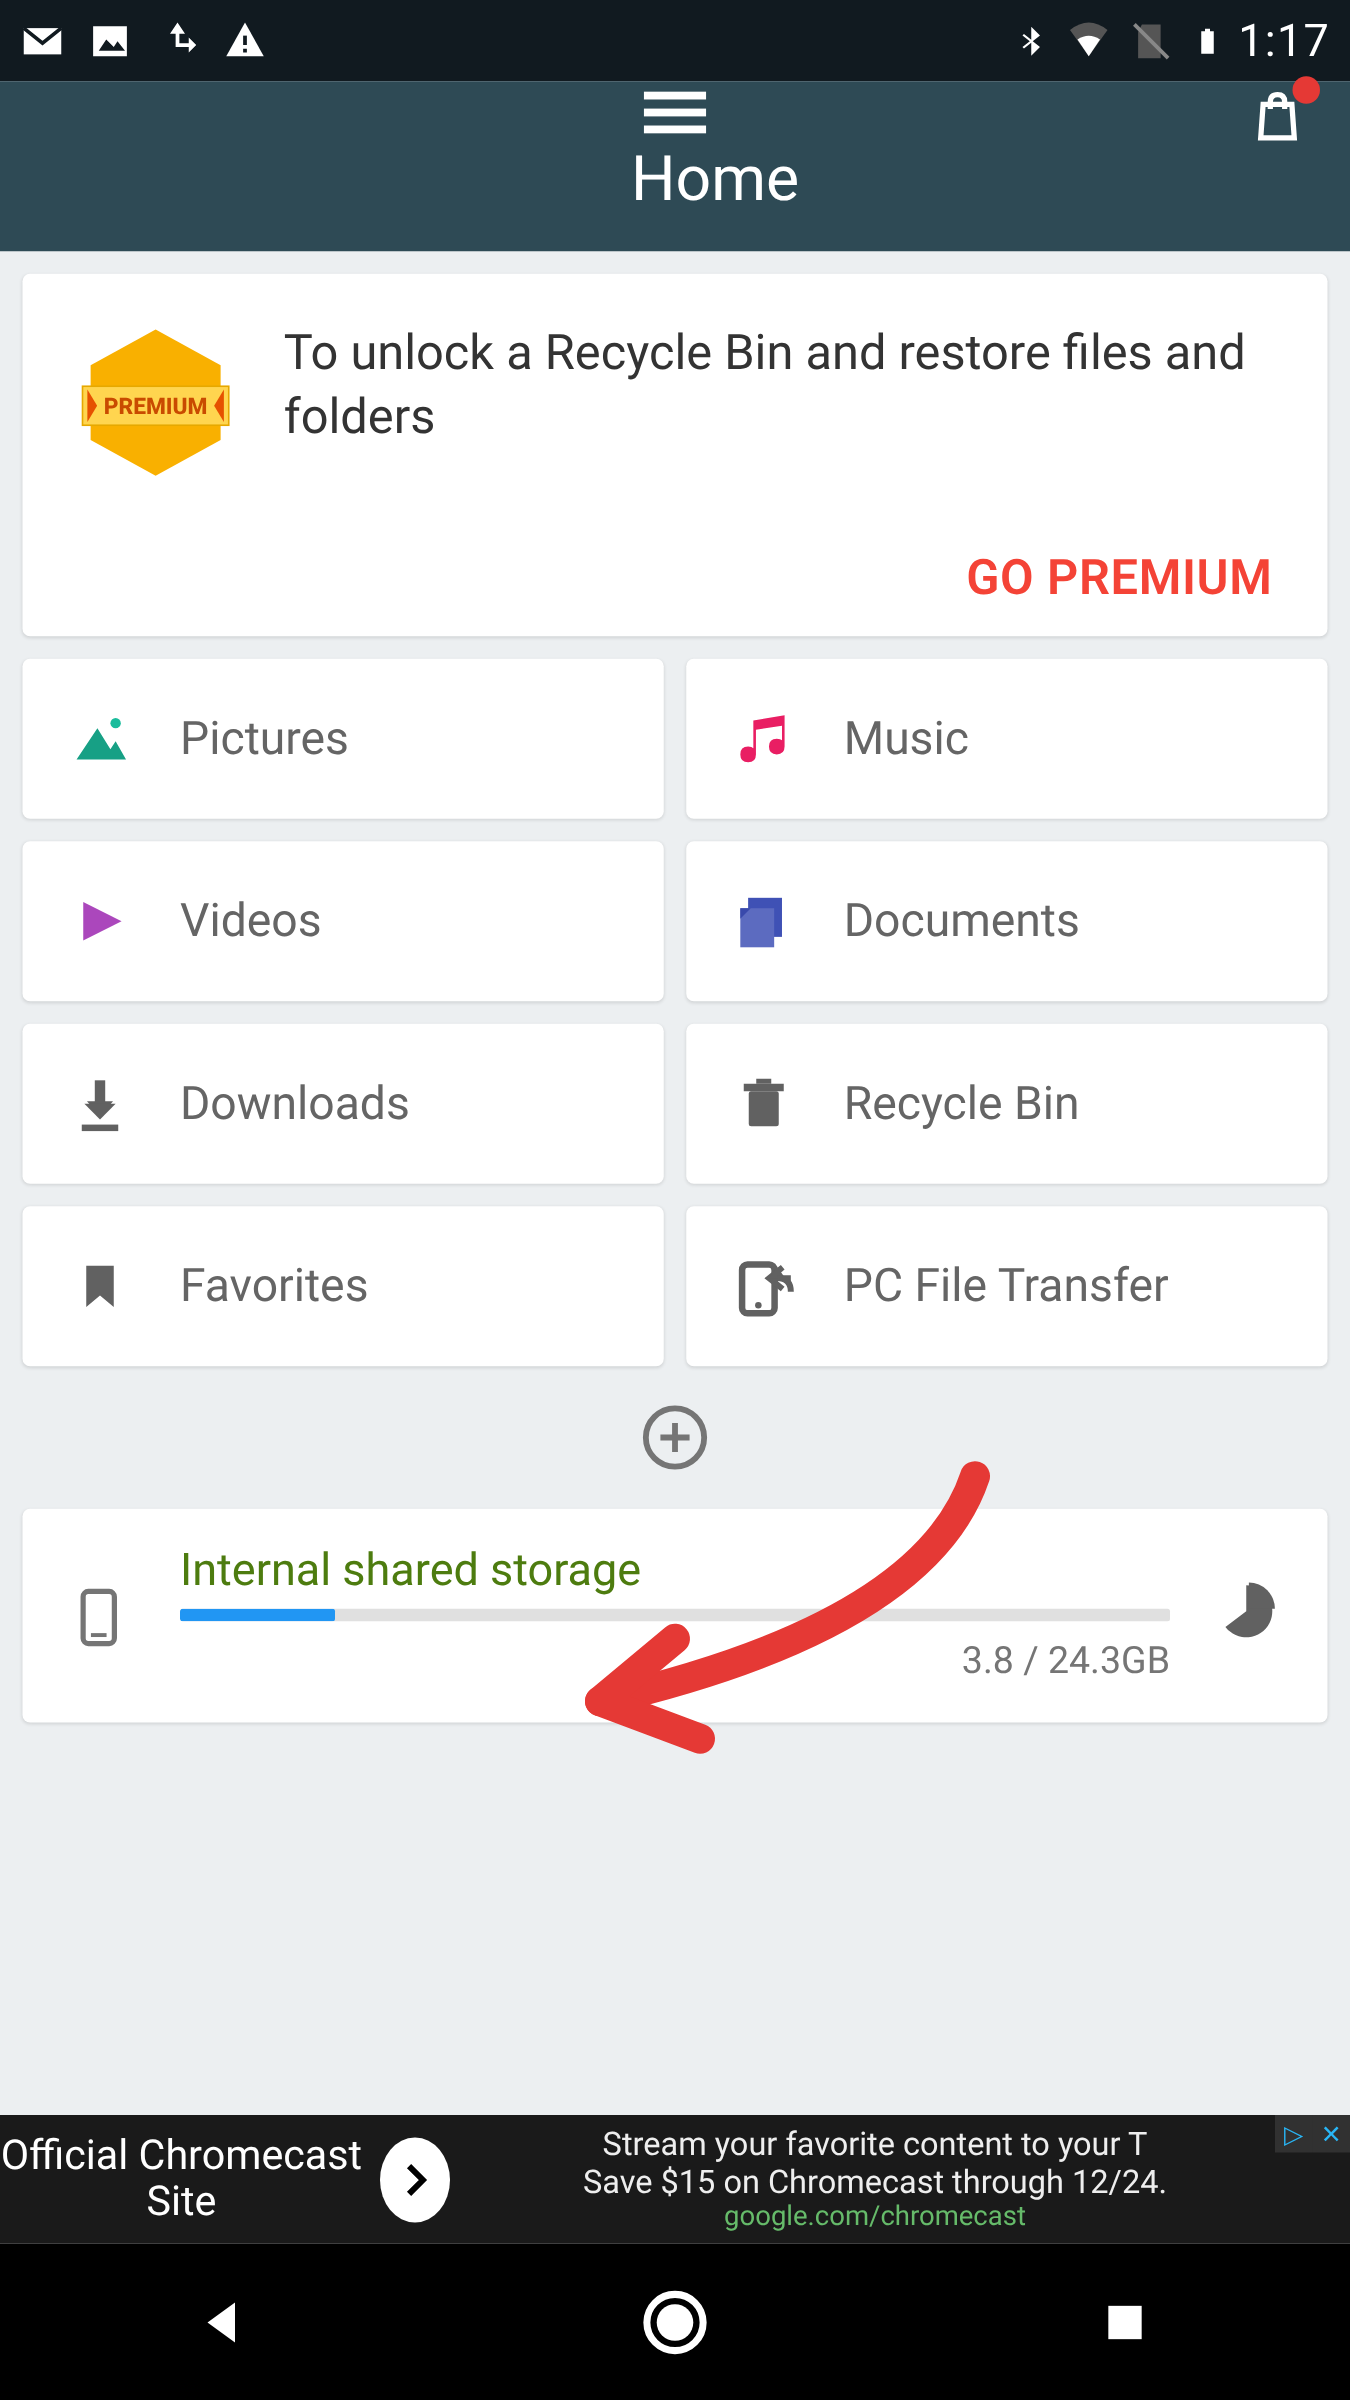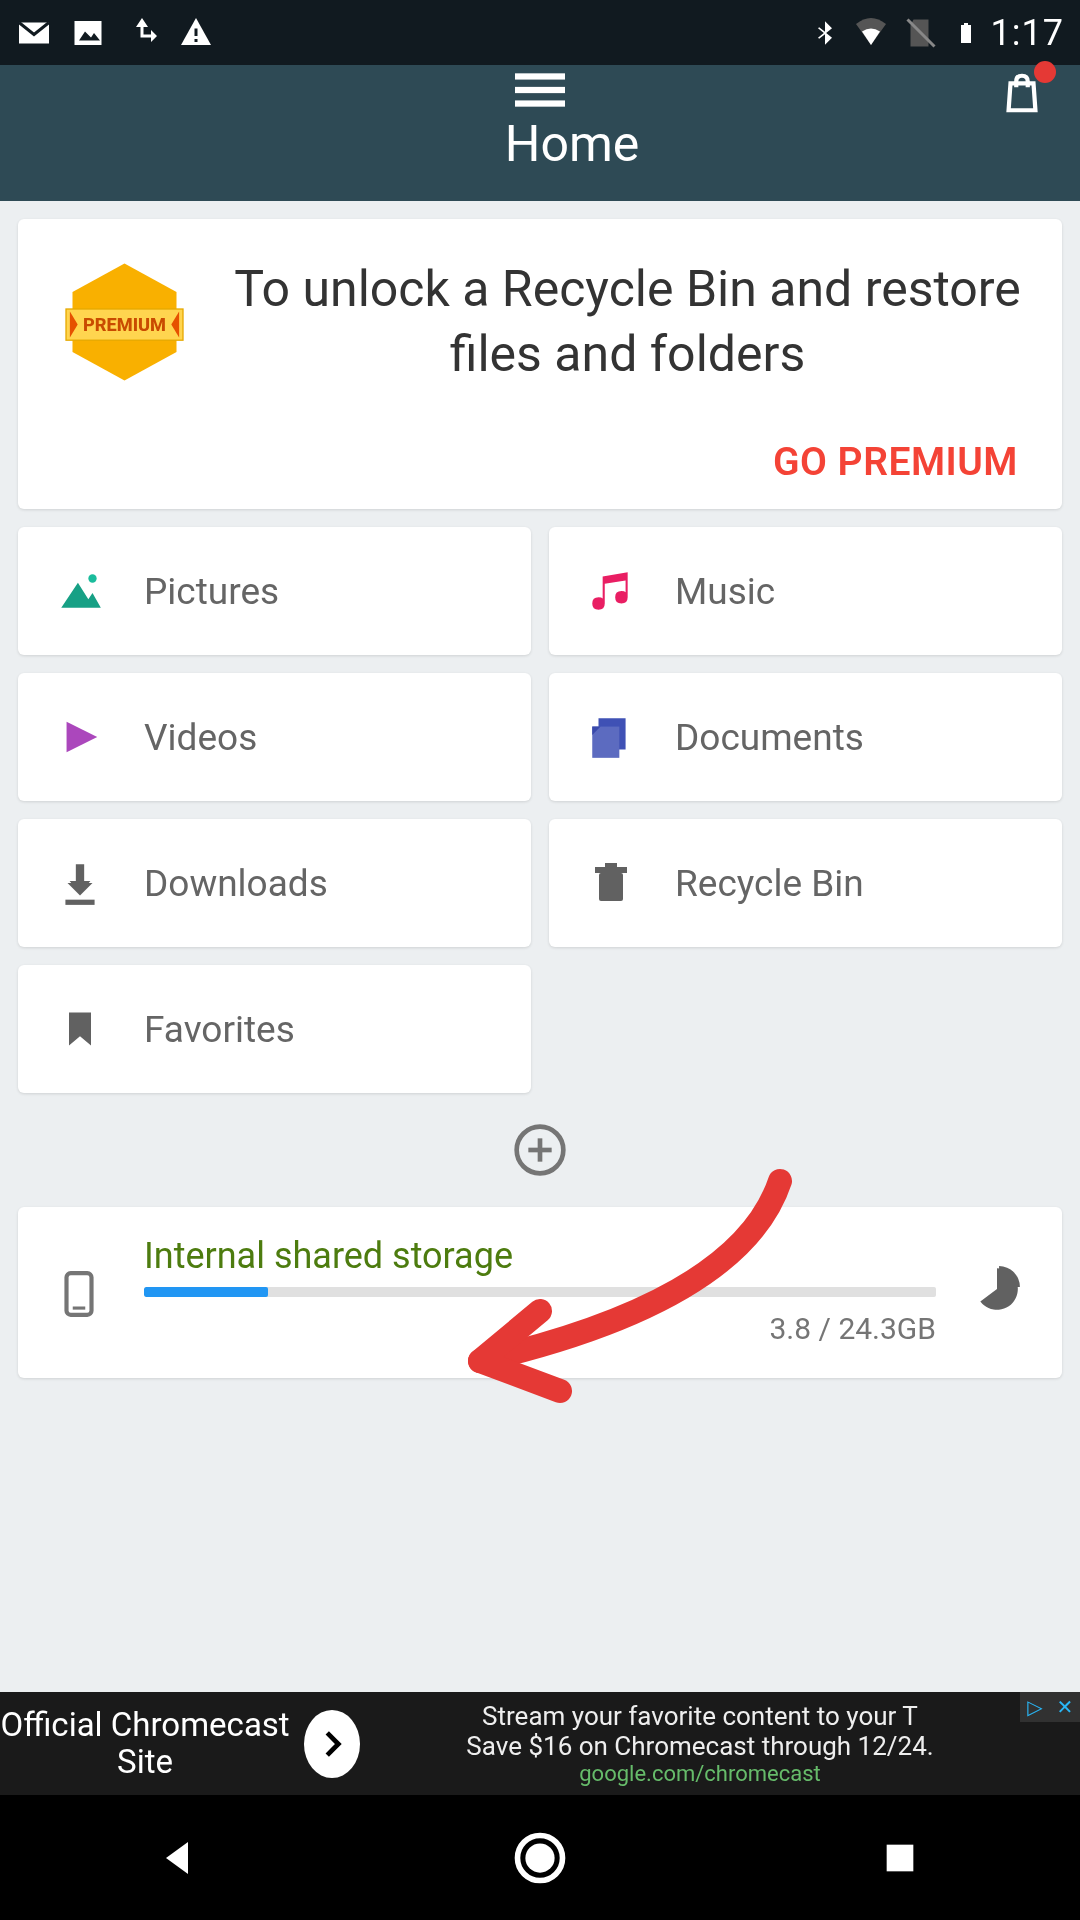--- a/index.html
+++ b/index.html
@@ -21,21 +21,21 @@
   .bag-dot { position:absolute; top:-4px; right:-6px; width:22px; height:22px; background:#e53935; border-radius:50%; }
 
   
   .content { flex: 1; padding: 18px; overflow: hidden; position: relative; }
 
   
   .card { background: #fff; border-radius: 6px; box-shadow: 0 1px 3px rgba(0,0,0,0.12); }
   .premium-card { padding: 38px 34px 24px 34px; position: relative; display: flex; flex-direction: column; }
   .premium-row { display: flex; align-items: flex-start; gap: 30px; }
   .premium-badge { width: 145px; height: 130px; position: relative; flex-shrink: 0; }
-  .premium-text { font-size: 50px; color: #333; line-height: 1.3; text-align: center; }
+  .premium-text { font-size: 39px; color: #333; line-height: 1.3; }
   .go-premium { align-self: flex-end; color: #f44336; font-weight: 600; font-size: 39px; margin-top: 52px; margin-right: 10px; letter-spacing: 0.5px; }
 
   
   .grid { display: grid; grid-template-columns: 1fr 1fr; gap: 18px; margin-top: 18px; }
   .tile { height: 128px; display: flex; align-items: center; padding: 0 34px; gap: 36px; }
   .tile-icon { width: 56px; height: 56px; display:flex; align-items:center; justify-content:center; flex-shrink:0; }
   .tile-label { font-size: 37px; color: #656565; }
 
   
   .add-row { display:flex; justify-content:center; align-items:center; height: 114px; }
@@ -208,20 +208,32 @@
         <div class="tile-label">Recycle Bin</div>
       </div>
       <div class="card tile">
         <div class="tile-icon">
           <svg viewBox="0 0 24 24" width="44" height="44">
               <path d="M6 3 L18 3 L18 21 L12 16 L6 21 Z" fill="#616161"></path>
             </svg>
         </div>
         <div class="tile-label">Favorites</div>
       </div>
+      <div class="card tile">
+        <div class="tile-icon">
+          <svg viewBox="0 0 24 24" width="52" height="52">
+              <rect x="4" y="4" width="12" height="18" rx="2" fill="none" stroke="#616161" stroke-width="2.4"></rect>
+              <circle cx="10" cy="19" r="1.2" fill="#616161"></circle>
+              <path d="M20 8 L15 12 L20 16 M15 12 L23 12" fill="none" stroke="#616161" stroke-width="2.2" transform="translate(-1,-3)"></path>
+              <polygon points="14,9 20,9 17,5" fill="#616161" transform="translate(0,0)"></polygon>
+              <path d="M17 9 Q22 9 22 14" fill="none" stroke="#616161" stroke-width="2.2"></path>
+            </svg>
+        </div>
+        <div class="tile-label">PC File Transfer</div>
+      </div>
     </div>
 
     <div class="add-row">
       <div class="add-btn">
         <svg viewBox="0 0 24 24" width="56" height="56">
             <circle cx="12" cy="12" r="10" fill="none" stroke="#757575" stroke-width="2"></circle>
             <line x1="12" y1="7" x2="12" y2="17" stroke="#757575" stroke-width="2"></line>
             <line x1="7" y1="12" x2="17" y2="12" stroke="#757575" stroke-width="2"></line>
           </svg>
       </div>
@@ -260,21 +272,21 @@
     <div class="ad-left">
       <div class="ad-left-text">Official Chromecast Site</div>
       <div class="ad-circle">
         <svg viewBox="0 0 24 24" width="38" height="38">
             <polyline points="9,5 16,12 9,19" fill="none" stroke="#000" stroke-width="3"></polyline>
           </svg>
       </div>
     </div>
     <div class="ad-right">
       <div class="ad-line1">Stream your favorite content to your T</div>
-      <div class="ad-line2">Save $16 on Chromecast through 12/24.</div>
+      <div class="ad-line2">Save $15 on Chromecast through 12/24.</div>
       <div class="ad-link">google.com/chromecast</div>
     </div>
     <div class="ad-corner">
       <span>▷</span>
       <span>✕</span>
     </div>
   </div>
 
   <div class="navbar">
     <div class="nav-btn">

